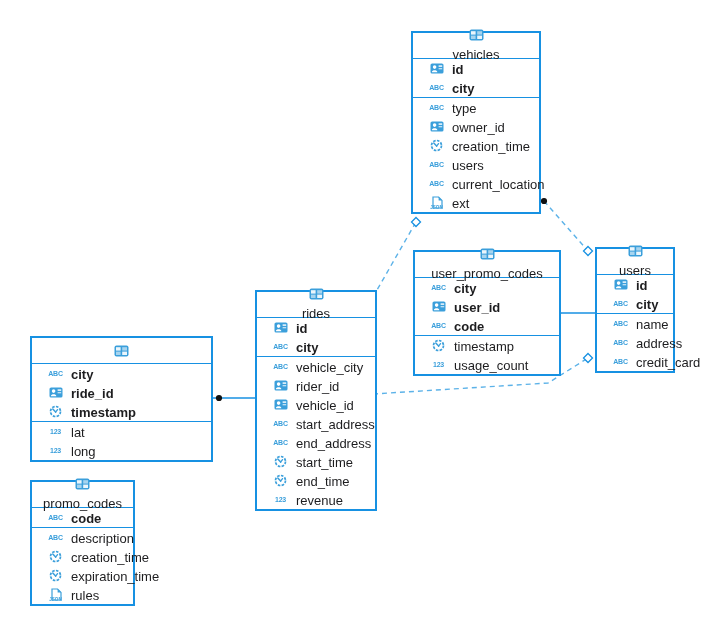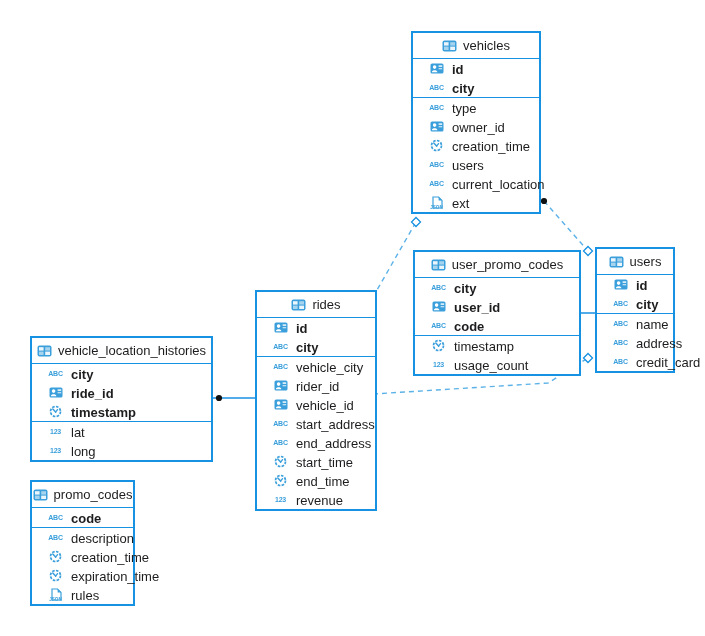--- a/index.html
+++ b/index.html
@@ -10,21 +10,21 @@
     color:var(--text,#1d1d1f);
   }
   #wires{position:absolute;left:0;top:0;width:705px;height:636px}
   .table{
     position:absolute;background:#fff;box-sizing:border-box;
     border:2px solid var(--accent,#1791e2);
   }
   .thead{
     height:25px;border-bottom:1px solid var(--accent,#1791e2);
     display:flex;align-items:center;justify-content:center;gap:6px;
-    font-size:13px;white-space:nowrap;
+    font-size:13px;white-space:nowrap;flex-direction:column;
   }
   .sec{display:block}
   .sec.cols{border-top:1px solid var(--accent,#1791e2)}
   .row{
     height:19px;display:flex;align-items:center;gap:6px;
     padding:0 6px 0 14px;font-size:13px;line-height:1;white-space:nowrap;
   }
   .row.key .fname{font-weight:700}
   .ficon{width:19px;min-width:19px;display:inline-flex;justify-content:center;align-items:center}
   .ticon{display:inline-flex;align-items:center}
@@ -139,21 +139,21 @@
             <svg width="14" height="13" viewBox="0 0 14 13">
               <path d="M3 1 h5.6 l3.4 3.4 V12 h-9 z" fill="#fff" stroke="#3b9fdb" stroke-width="1.2"></path>
               <path d="M8.6 1 l3.4 3.4 h-3.4 z" fill="#3b9fdb"></path>
               <text x="0.2" y="12.6" font-size="4.6" font-weight="bold" fill="#3b9fdb" font-family="Liberation Sans, sans-serif">JSON</text>
             </svg>
           </span>
           <span class="fname">ext</span>
         </div>
       </div>
     </div>
-    <div class="table" style="left:413px;top:250px;width:168px">
+    <div class="table" style="left:413px;top:250px;width:148px">
       <div class="thead">
         <span class="ticon">
           <svg width="15" height="12" viewBox="0 0 15 12">
             <rect x="0.5" y="0.5" width="14" height="11" rx="2" fill="#3b9fdb"></rect>
             <rect x="2" y="2.2" width="4.6" height="3.4" fill="#fff" opacity="0.9"></rect>
             <rect x="8.2" y="2.2" width="4.8" height="3.4" fill="#fff" opacity="0.55"></rect>
             <rect x="2" y="6.6" width="4.6" height="3.4" fill="#fff" opacity="0.55"></rect>
             <rect x="8.2" y="6.6" width="4.8" height="3.4" fill="#fff" opacity="0.9"></rect>
           </svg>
         </span>
@@ -366,21 +366,20 @@
       <div class="thead">
         <span class="ticon">
           <svg width="15" height="12" viewBox="0 0 15 12">
             <rect x="0.5" y="0.5" width="14" height="11" rx="2" fill="#3b9fdb"></rect>
             <rect x="2" y="2.2" width="4.6" height="3.4" fill="#fff" opacity="0.9"></rect>
             <rect x="8.2" y="2.2" width="4.8" height="3.4" fill="#fff" opacity="0.55"></rect>
             <rect x="2" y="6.6" width="4.6" height="3.4" fill="#fff" opacity="0.55"></rect>
             <rect x="8.2" y="6.6" width="4.8" height="3.4" fill="#fff" opacity="0.9"></rect>
           </svg>
         </span>
-        <span class="tname">vehicle_location_histories</span>
       </div>
       <div class="sec keys">
         <div class="row key">
           <span class="ficon">
             <span class="txticon">ABC</span>
           </span>
           <span class="fname">city</span>
         </div>
         <div class="row key">
           <span class="ficon">

